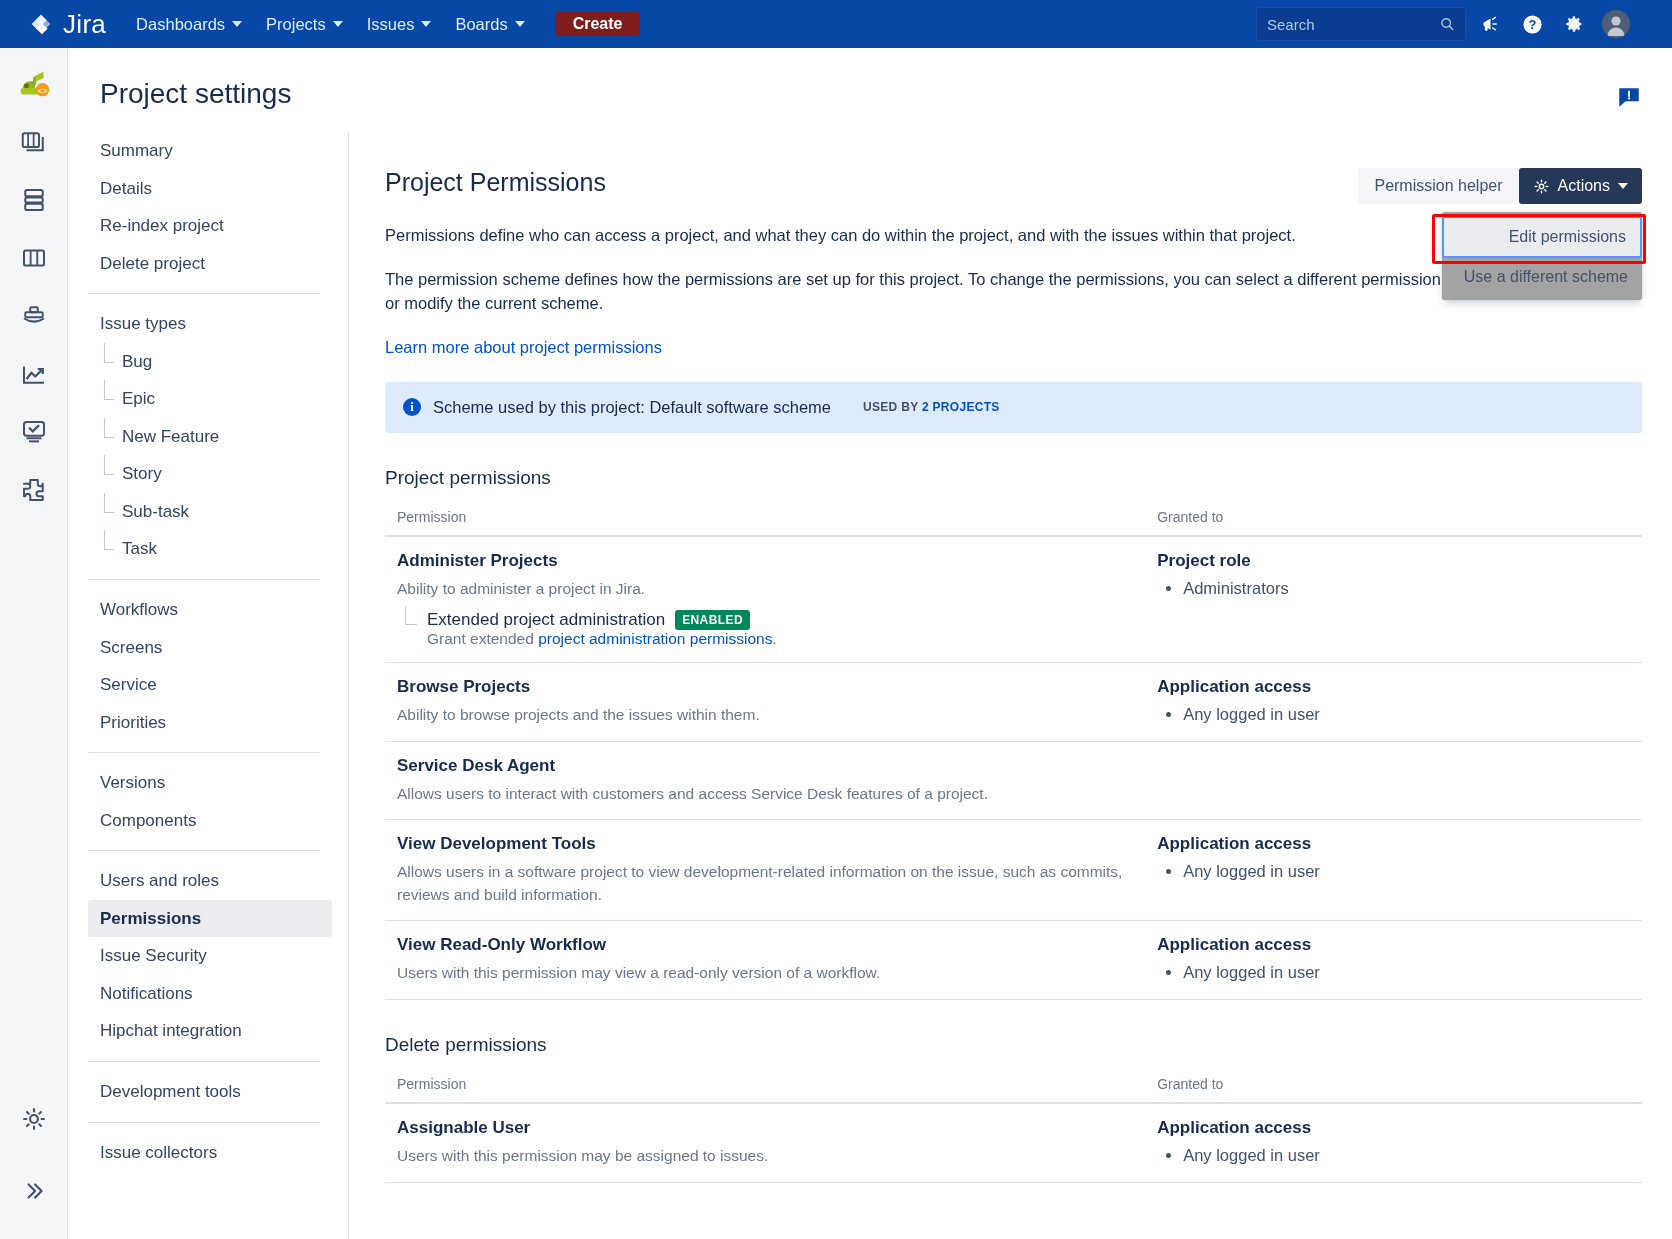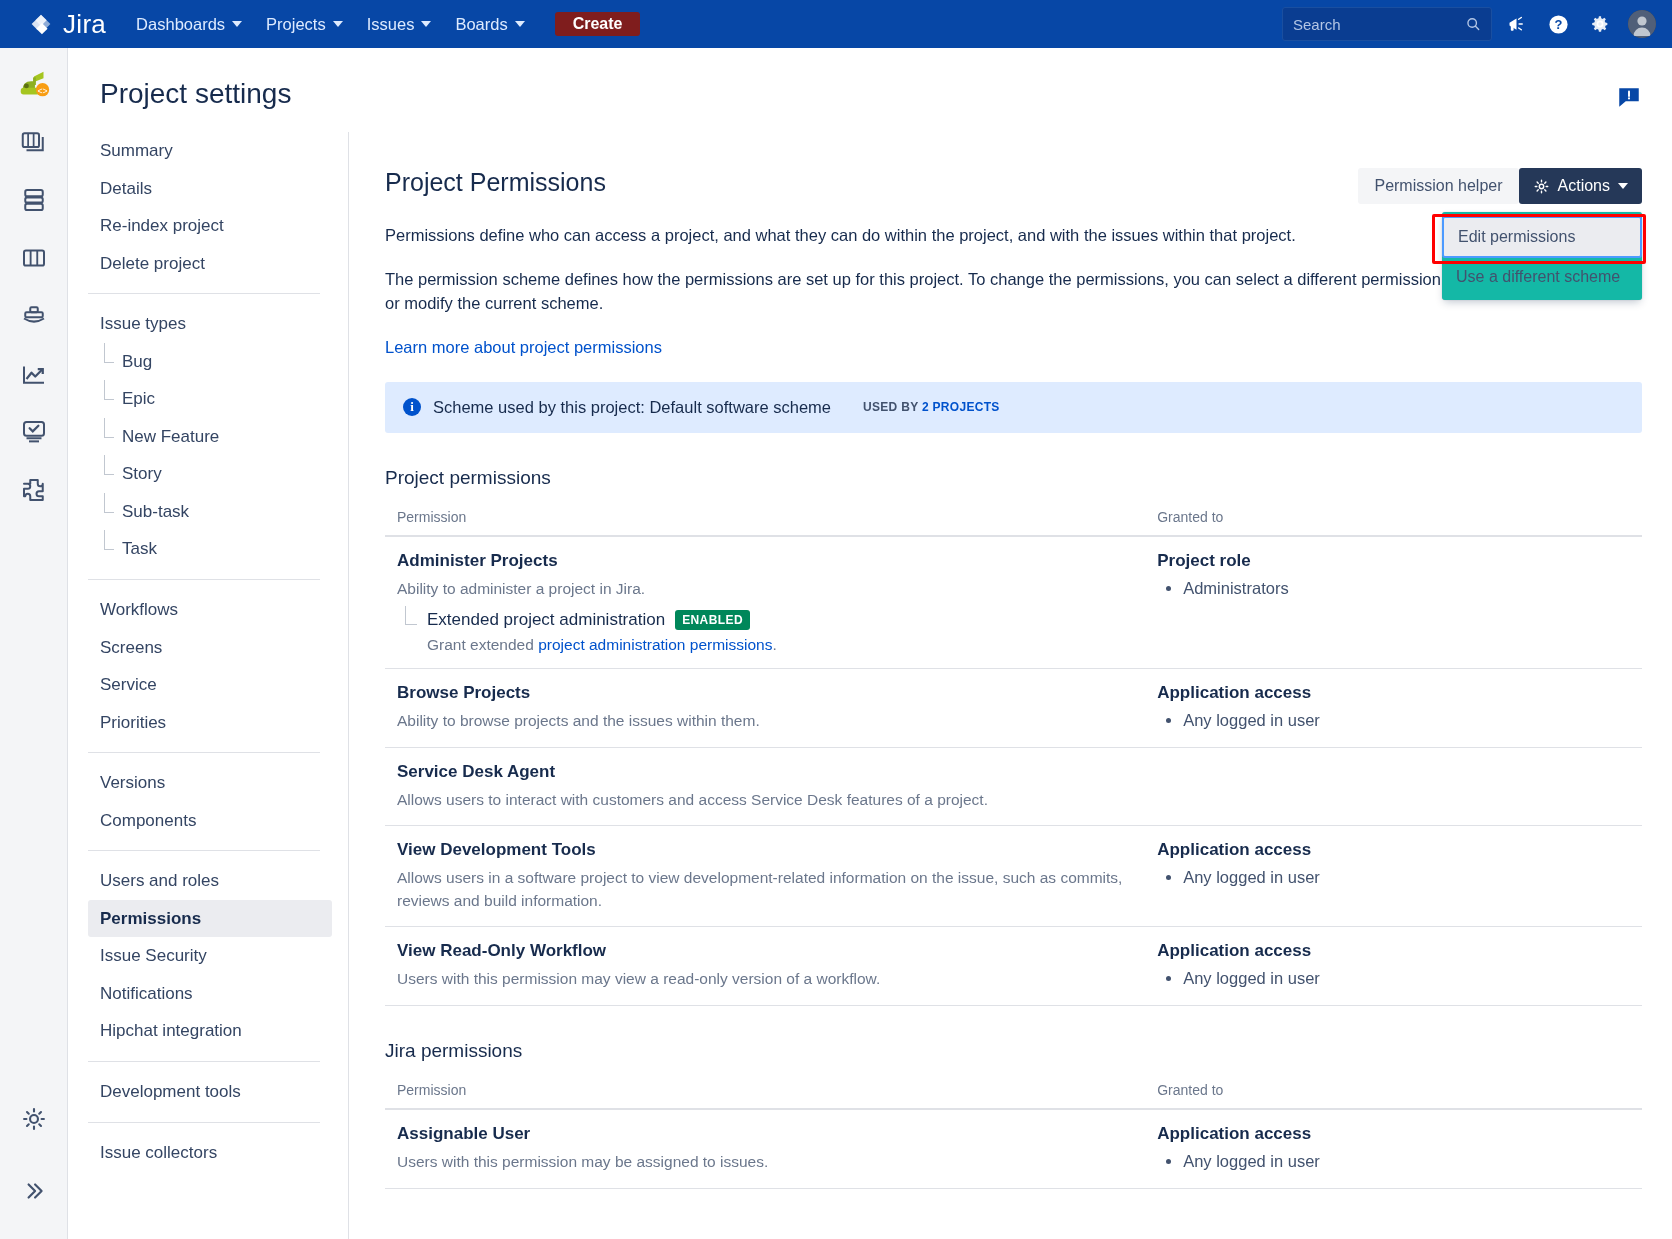--- a/index.html
+++ b/index.html
@@ -29,21 +29,21 @@
     color:#DEEBFF; font-size:16.5px;
     padding:8px 12px; border-radius:3px;
     cursor:pointer; white-space:nowrap;
   }
   .caret { width:0;height:0;border-left:5px solid transparent;border-right:5px solid transparent;border-top:6px solid #DEEBFF; }
   .create-btn {
     background:#7f1d1d; color:#fff; font-size:16px; font-weight:600;
     padding:3px 18px; border-radius:3px; margin-left:18px; cursor:pointer;
     border:none;
   }
-  .nav-right { margin-left:auto; display:flex; align-items:center; gap:6px; padding-right:12px; }
+  .nav-right { margin-left:auto; display:flex; align-items:center; gap:6px; padding-right:38px; }
   .searchbox {
     width:210px; height:34px; background:#0A3D91;
     border:1px solid #1A4FA0; border-radius:3px;
     display:flex; align-items:center; padding:0 10px;
     position:relative;
   }
   .searchbox input {
     background:transparent; border:none; outline:none;
     color:#fff; font-size:15px; width:100%;
     font-family:"Liberation Sans", sans-serif;
@@ -129,23 +129,23 @@
   .btn-dark {
     background:#253858; color:#fff; border:none; border-radius:3px;
     font-size:16px; padding:9px 14px; cursor:pointer;
     display:flex; align-items:center; gap:8px;
     font-family:"Liberation Sans", sans-serif;
   }
   .btn-dark .caret-w { width:0;height:0;border-left:5px solid transparent;border-right:5px solid transparent;border-top:6px solid #fff; }
 
   .dropdown {
     position:absolute; top:44px; right:0; width:200px;
-    background:#14b8a6; border-radius:3px;
+    background:#a3a3a3; border-radius:3px;
     box-shadow:0 4px 8px -2px rgba(9,30,66,.25), 0 0 1px rgba(9,30,66,.31);
-    padding:4px 0; z-index:30;
+    padding:4px 0; z-index:30;text-align:right;
   }
   .dd-item {
     font-size:16px; color:#42526E; padding:10px 14px; cursor:pointer;
     white-space:nowrap;
   }
   .dd-item.focused { background:#EBECF0; border:2px solid #4C9AFF; border-radius:3px; }
   .hl-box {
     position:absolute; border:3px solid #FF0000; border-radius:2px;
     pointer-events:none; z-index:40;
   }
@@ -192,21 +192,21 @@
   .sub-wrap::after {
     content:""; position:absolute; left:8px; top:14px; width:12px;
     border-top:1px solid #C1C7D0;
   }
   .sub-row { display:flex; align-items:center; gap:10px; }
   .sub-name { font-size:17px; color:#172B4D;text-align:center; }
   .lozenge {
     background:#00875A; color:#fff; font-size:12px; font-weight:700;
     letter-spacing:0.4px; border-radius:3px; padding:3px 7px;
   }
-  .sub-desc { font-size:15.5px; color:#6B778C; margin-top:6px; }
+  .sub-desc { font-size:15.5px; color:#6B778C; margin-top:0; }
   .g-title { font-size:17px; font-weight:700; color:#172B4D; }
   .g-list { margin:5px 0 0 26px; }
   .g-list li { font-size:16.5px; color:#42526E; line-height:1.5; }
 </style>
 </head>
 <body>
 
 <div class="topnav">
   <div class="jira-logo">
     <svg width="30" height="30" viewBox="0 0 32 32">
@@ -529,21 +529,21 @@
               <td class="c2">
                 <div class="g-title">Application access</div>
                 <ul class="g-list">
                   <li>Any logged in user</li>
                 </ul>
               </td>
             </tr>
           </tbody>
         </table>
 
-        <div class="sec-title">Jira permissions</div>
+        <div class="sec-title">Delete permissions</div>
 
         <table class="perm">
           <thead>
             <tr>
               <th class="c1">Permission</th>
               <th class="c2">Granted to</th>
             </tr>
           </thead>
           <tbody>
             <tr>

